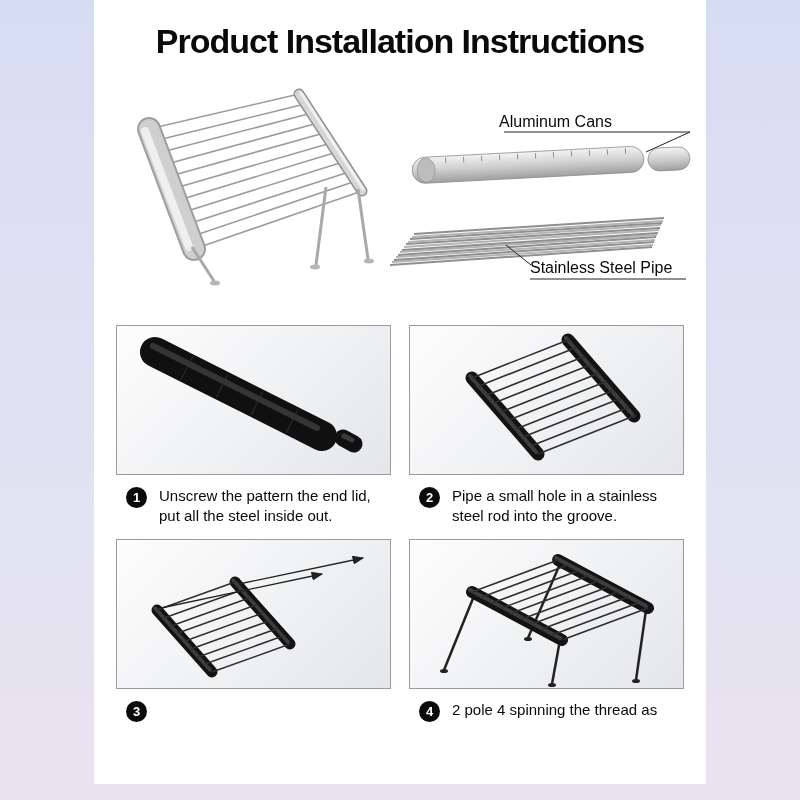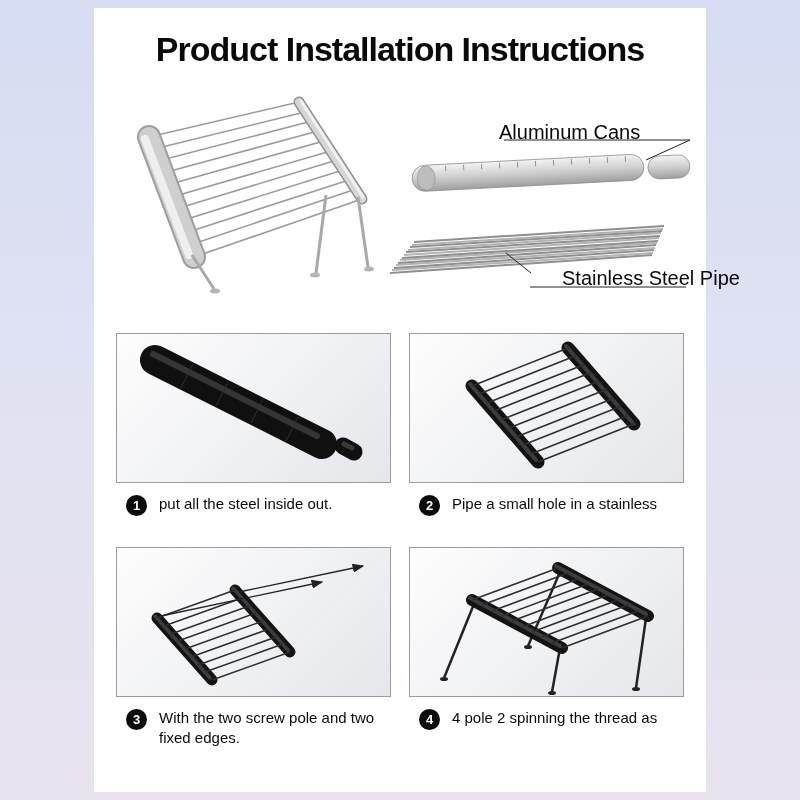--- a/index.html
+++ b/index.html
@@ -3,37 +3,37 @@
 <meta charset="utf-8">
 <style>
   html,body { margin:0; padding:0; }
   body { font-family: "Liberation Sans", sans-serif; }
   .stage {
     width:800px; height:800px;
     background: linear-gradient(180deg, #d6dcf2 0%, #dfe2f2 45%, #e9e3ef 100%);
     position:relative; overflow:hidden;
   }
   .card {
-    position:absolute; left:94px; top:8px;
+    position:absolute; left:94px; top:0;
     width:612px; height:784px;
     background:#ffffff;
   }
   .title {
     margin:0; padding-top:22px;
     text-align:center;
     font-size:34px; font-weight:700; letter-spacing:-1px; color:#0a0a0a;
     line-height:1.15;
   }
   .hero { position:relative; width:612px; height:252px; margin-top:8px; }
   .hero svg { position:absolute; left:0; top:0; }
   .callout-label {
-    position:absolute; font-size:20px; color:#0a0a0a; white-space:nowrap;
+    position:absolute; font-size:16px; color:#0a0a0a; white-space:nowrap;
   }
   .label-aluminum { left:405px; top:44px; }
-  .label-steel { left:436px; top:190px;margin-left:32px; }
+  .label-steel { left:436px; top:190px; }
   .steps {
     display:grid;
     grid-template-columns:1fr 1fr;
     grid-template-rows:150px 64px 150px 64px;
     column-gap:18px;
     margin:4px 22px 0 22px;
   }
   .panel {
     border:1px solid #9a9aa0;
     background: linear-gradient(135deg, #fdfdfd 0%, #f0f1f3 55%, #e4e6ea 100%);
@@ -206,28 +206,30 @@
               <circle cx="209" cy="73" r="1.8"></circle>
             <circle cx="217" cy="82" r="1.8"></circle>
               <circle cx="224" cy="90" r="1.8"></circle>
           </g>
         </svg>
       </div>
 
       <div class="caption">
         <div class="marker">1</div>
         <div class="caption-text">
+          <div>Unscrew the pattern the end lid,</div>
           <div>put all the steel inside out.</div>
         </div>
       </div>
 
       <div class="caption">
         <div class="marker">2</div>
         <div class="caption-text">
           <div>Pipe a small hole in a stainless</div>
+          <div>steel rod into the groove.</div>
         </div>
       </div>
 
       <div class="panel">
         <svg viewBox="0 0 273 148">
           <defs>
             <marker id="ah3" markerWidth="9" markerHeight="7" refX="8" refY="3.5" orient="auto">
               <path d="M0,0 L9,3.5 L0,7 z" fill="#222222"></path>
             </marker>
           </defs>
@@ -285,28 +287,24 @@
             <line x1="122" y1="84" x2="208" y2="52"></line>
             <line x1="132" y1="89" x2="218" y2="57"></line>
             <line x1="142" y1="95" x2="228" y2="63"></line>
             <line x1="152" y1="100" x2="238" y2="68"></line>
           </g>
         </svg>
       </div>
 
       <div class="caption">
         <div class="marker">3</div>
-        <div class="caption-text">
-          <div>With the two screw pole and two</div>
-          <div>fixed edges.</div>
-        </div>
       </div>
 
       <div class="caption">
         <div class="marker">4</div>
         <div class="caption-text">
-          <div>4 pole 2 spinning the thread as</div>
+          <div>2 pole 4 spinning the thread as</div>
         </div>
       </div>
 
     </div>
   </div>
 </div>
 
 </body></html>

